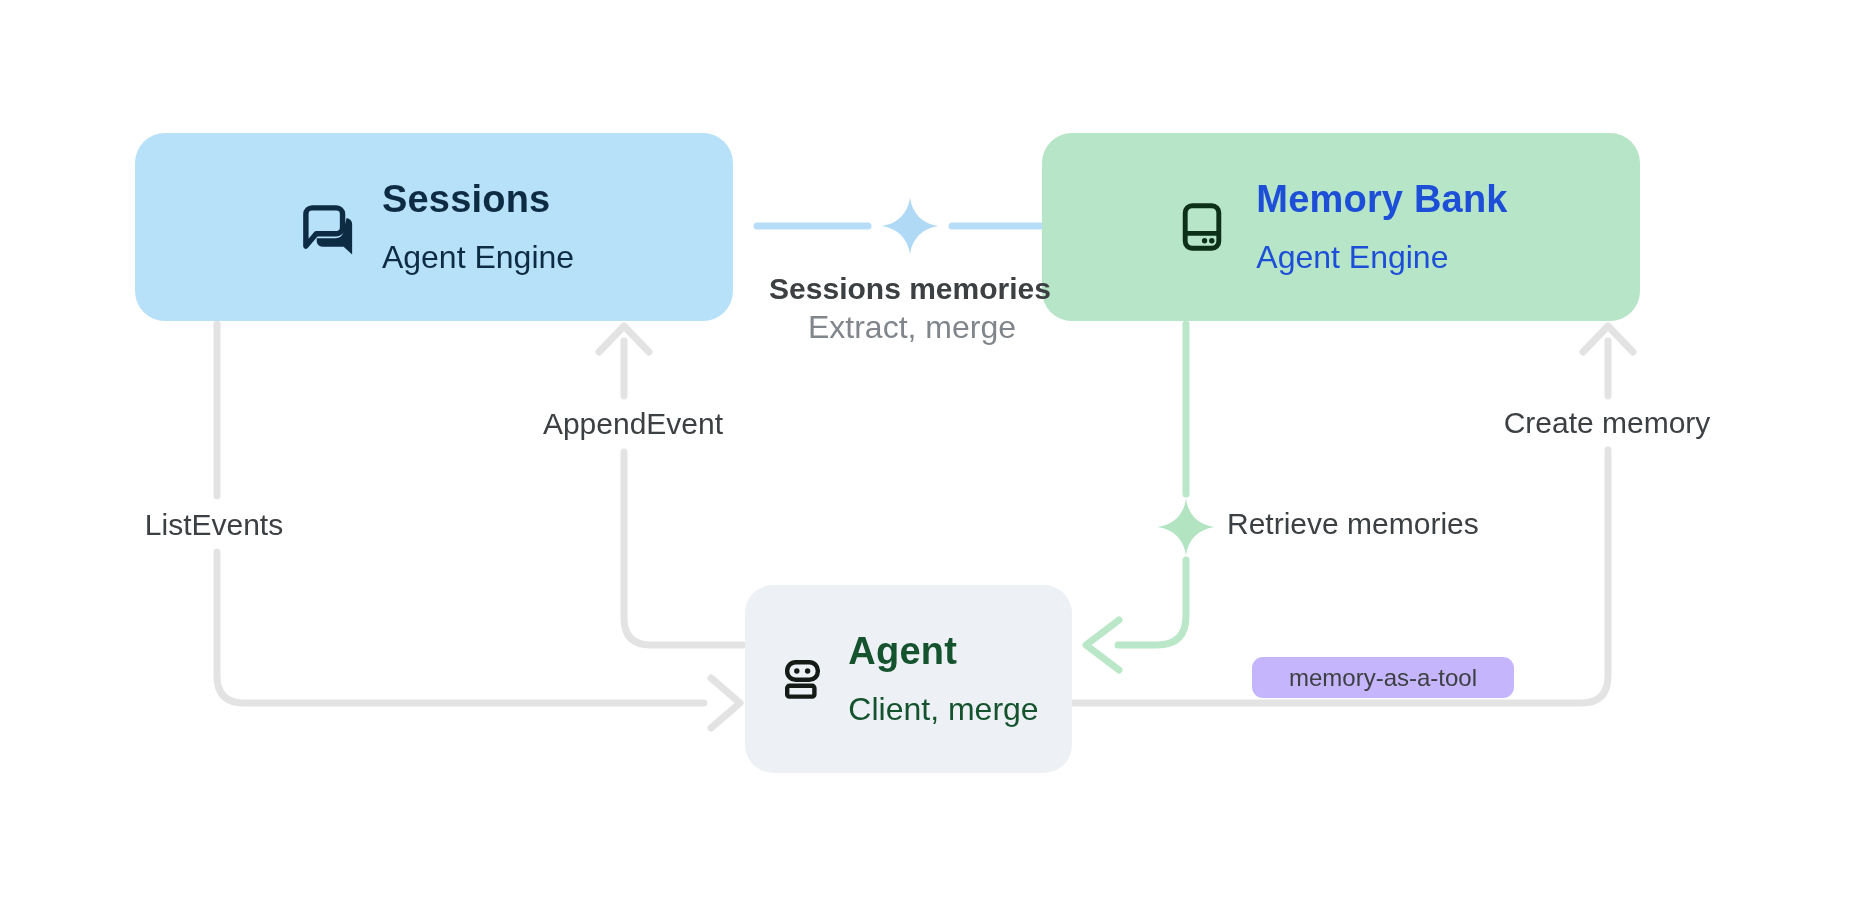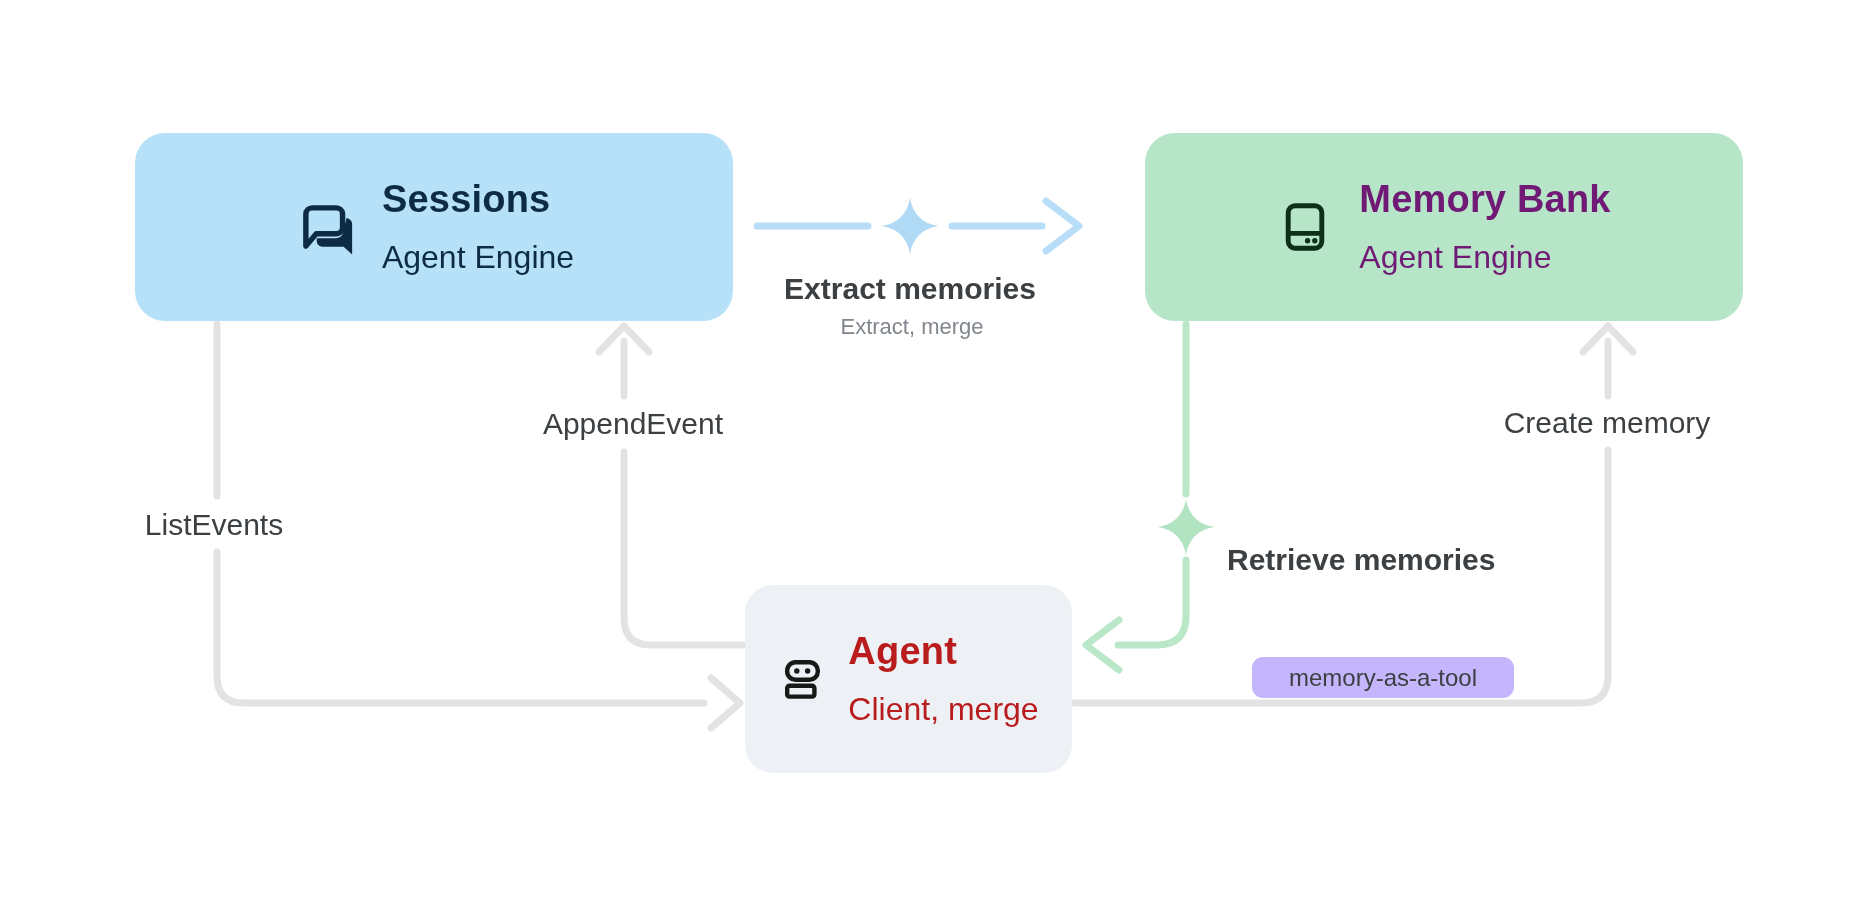--- a/index.html
+++ b/index.html
@@ -28,22 +28,22 @@
   .node-title { font-size: 38px; font-weight: 700; line-height: 1.15; letter-spacing: 0.2px; }
   .node-subtitle { font-size: 32px; font-weight: 400; line-height: 1.2; margin-top: 16px; }
   .edge-label {
     position: absolute;
     white-space: nowrap;
     font-size: 30px;
     color: #3c4043;
     transform: translate(-50%, -50%);
   }
   .edge-label.bold { font-weight: 700; }
-  .edge-label.semi { font-weight: 700; margin-top: 36px; }
-  .edge-label.muted { color: #80868b; font-weight: 400; font-size: 22px; }
+  .edge-label.semi { font-weight: 400; }
+  .edge-label.muted { color: #80868b; font-weight: 400; font-size: 32px; }
   .edge-label.left-anchored { transform: translate(0, -50%); }
   .tool-badge {
     position: absolute;
     left: 1252px; top: 657px;
     width: 262px; height: 41px;
     background: #c4b5fd;
     border-radius: 11px;
     display: flex;
     align-items: center;
     justify-content: center;
@@ -97,51 +97,51 @@
         <path d="M4.6 19.4 V7 c0-1.3 1.1-2.4 2.4-2.4 h9.4 c1.3 0 2.4 1.1 2.4 2.4 v5.2 c0 1.3-1.1 2.4-2.4 2.4 H8.6 Z" fill="none" stroke="#0d2c44" stroke-width="2.1" stroke-linejoin="round"></path>
         <path d="M20.3 8.6 c1.2 0 2.2 1 2.2 2.2 V22.6 l-3.3-3 H11 c-1.2 0-2.2-1-2.2-2.2 v-1 h7.3 c1.7 0 3.1-1.4 3.1-3.1 Z" fill="#0d2c44"></path>
       </svg>
     </span>
     <div class="node-text">
       <div class="node-title">Sessions</div>
       <div class="node-subtitle">Agent Engine</div>
     </div>
   </div>
 
-  <div class="node" style="left:1145px; top:133px; width:598px; height:188px; background:#b6e5c8; color:#701a75;">
+  <div class="node" style="left:1042px; top:133px; width:598px; height:188px; background:#b6e5c8; color:#1d4ed8;">
     <span class="node-icon">
       <svg width="56" height="56" viewBox="0 0 24 24" xmlns="http://www.w3.org/2000/svg">
         <rect x="4.8" y="2.9" width="14.4" height="18.2" rx="3" fill="none" stroke="#0d3018" stroke-width="2.1"></rect>
         <line x1="4.8" y1="14.7" x2="19.2" y2="14.7" stroke="#0d3018" stroke-width="2"></line>
         <circle cx="13.1" cy="17.9" r="1.15" fill="#0d3018"></circle>
         <circle cx="16.2" cy="17.9" r="1.15" fill="#0d3018"></circle>
       </svg>
     </span>
     <div class="node-text">
       <div class="node-title">Memory Bank</div>
       <div class="node-subtitle">Agent Engine</div>
     </div>
   </div>
 
-  <div class="node" style="left:745px; top:585px; width:327px; height:188px; background:#edf1f5; color:#b91c1c; border-radius:28px; gap:22px;">
+  <div class="node" style="left:745px; top:585px; width:327px; height:188px; background:#edf1f5; color:#14532d; border-radius:28px; gap:22px;">
     <span class="node-icon">
       <svg width="48" height="48" viewBox="0 0 24 24" xmlns="http://www.w3.org/2000/svg">
         <rect x="4.6" y="3.6" width="15.3" height="8.8" rx="4.2" fill="none" stroke="#141a16" stroke-width="2.2"></rect>
         <circle cx="9.4" cy="8" r="1.35" fill="#141a16"></circle>
         <circle cx="14.8" cy="8" r="1.35" fill="#141a16"></circle>
         <rect x="4.6" y="15.4" width="13.6" height="5.4" rx="1.1" fill="none" stroke="#141a16" stroke-width="2.2"></rect>
       </svg>
     </span>
     <div class="node-text">
       <div class="node-title">Agent</div>
       <div class="node-subtitle">Client, merge</div>
     </div>
   </div>
 
-  <div class="edge-label bold" style="left:910px; top:289px;">Extract memories</div>
+  <div class="edge-label bold" style="left:910px; top:289px;">Sessions memories</div>
   <div class="edge-label muted" style="left:912px; top:327px;">Extract, merge</div>
 
   <div class="edge-label" style="left:633px; top:424px;">AppendEvent</div>
 
   <div class="edge-label" style="left:214px; top:525px;">ListEvents</div>
 
   <div class="edge-label semi left-anchored" style="left:1227px; top:524px;">Retrieve memories</div>
 
   <div class="edge-label" style="left:1607px; top:423px;text-align:center;">Create memory</div>
 

